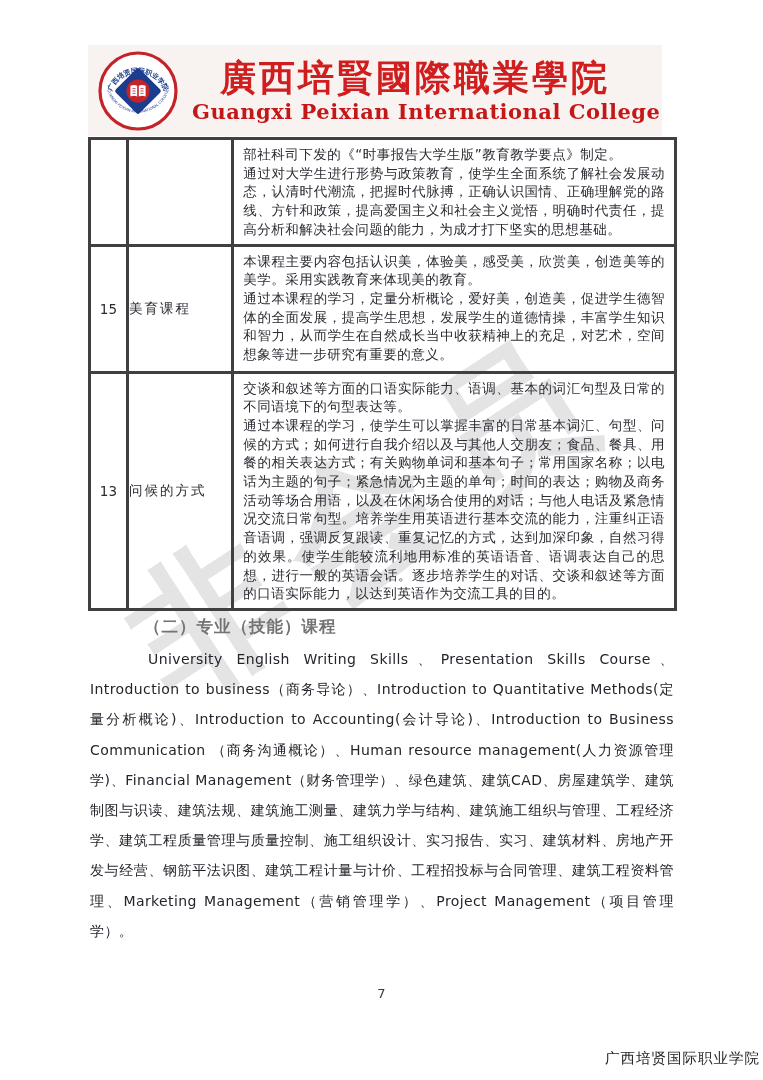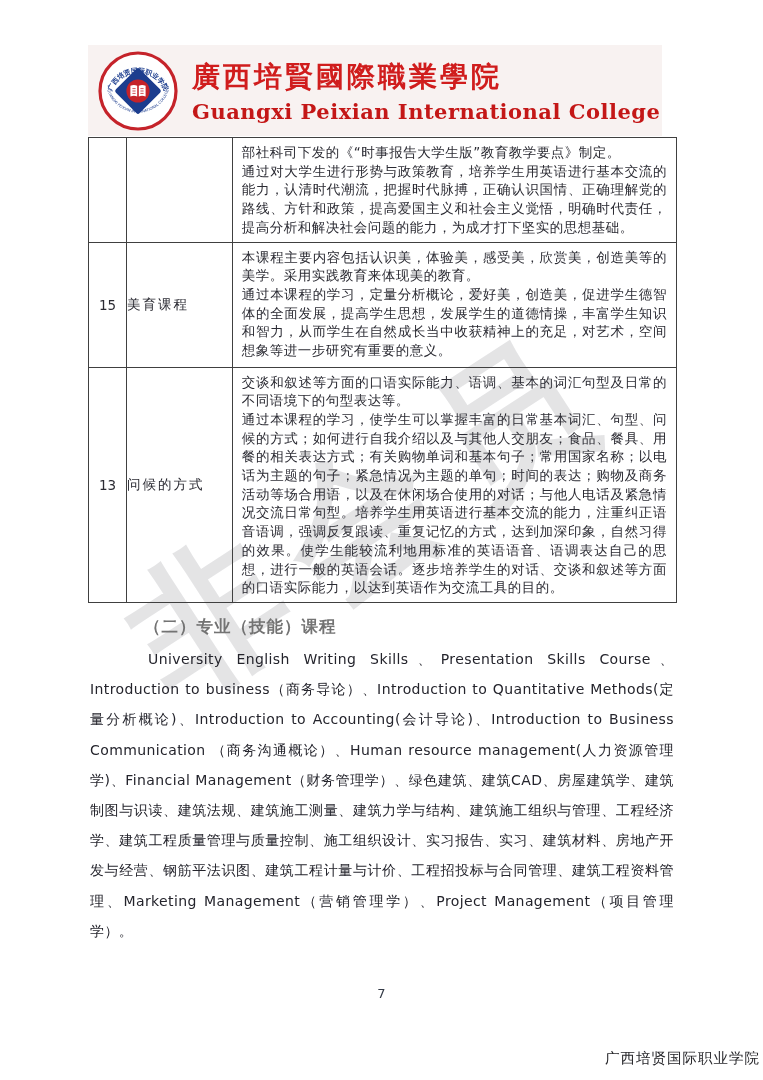--- a/index.html
+++ b/index.html
@@ -21,36 +21,36 @@
   }
   
   .header-band {
     position: absolute; left: 88px; top: 45px; width: 574px; height: 91px;
     background: #f8f2f1; z-index: 2; display: flex; align-items: center;
   }
   .logo-wrap { width: 80px; height: 80px; margin-left: 10px; flex: 0 0 auto; }
   .head-text { margin-left: 14px; }
   .title-zh {
     font-family: "DejaVu Serif", serif; font-weight: bold;
-    font-size: 28px; line-height: 40px; letter-spacing: 3px;
-    color: #d01d1d; white-space: nowrap;
+    font-size: 36px; line-height: 40px; letter-spacing: 3px;
+    color: #d01d1d; white-space: nowrap; margin-left: 28px;
   }
   .title-en {
     font-family: "DejaVu Serif", serif; font-weight: bold;
     font-size: 21px; line-height: 26px; color: #c41717;
     letter-spacing: 0.5px; white-space: nowrap; margin-top: 2px;
   }
   
   table.course-table {
     position: absolute; left: 88px; top: 137px; width: 589px;
     border-collapse: collapse; z-index: 2;
     font-size: 13.5px; color: #2b2b33;
   }
   .course-table td {
-    border: 1px solid #404040; vertical-align: middle; margin-top: 8px;
+    border: 3px solid #404040; vertical-align: middle; margin-top: 8px;
   }
   .col-no   { width: 38px;  text-align: center; }
   .col-name { width: 106px; text-align: left; letter-spacing: 2px; }
   .col-desc { width: 445px; }
   .col-desc .desc-inner { padding: 5px 9px; }
   .col-desc p {
     text-align: justify; line-height: 18.7px; letter-spacing: 0.5px;
   }
   .row-cont .col-desc .desc-inner { min-height: 93px; }
   .row-15   .col-desc .desc-inner { min-height: 124px; }
@@ -117,21 +117,21 @@
   </div>
 
   <table class="course-table">
     <tbody>
       <tr class="row-cont">
         <td class="col-no"></td>
         <td class="col-name"></td>
         <td class="col-desc">
           <div class="desc-inner">
             <p>部社科司下发的《“时事报告大学生版”教育教学要点》制定。</p>
-            <p>通过对大学生进行形势与政策教育，培养学生用英语进行基本交流的能力，认清时代潮流，把握时代脉搏，正确认识国情、正确理解党的路线、方针和政策，提高爱国主义和社会主义觉悟，明确时代责任，提高分析和解决社会问题的能力，为成才打下坚实的思想基础。</p>
+            <p>通过对大学生进行形势与政策教育，使学生全面系统了解社会发展动态，认清时代潮流，把握时代脉搏，正确认识国情、正确理解党的路线、方针和政策，提高爱国主义和社会主义觉悟，明确时代责任，提高分析和解决社会问题的能力，为成才打下坚实的思想基础。</p>
           </div>
         </td>
       </tr>
       <tr class="row-15">
         <td class="col-no">15</td>
         <td class="col-name">美育课程</td>
         <td class="col-desc">
           <div class="desc-inner">
             <p>本课程主要内容包括认识美，体验美，感受美，欣赏美，创造美等的美学。采用实践教育来体现美的教育。</p>
             <p>通过本课程的学习，定量分析概论，爱好美，创造美，促进学生德智体的全面发展，提高学生思想，发展学生的道德情操，丰富学生知识和智力，从而学生在自然成长当中收获精神上的充足，对艺术，空间想象等进一步研究有重要的意义。</p>

